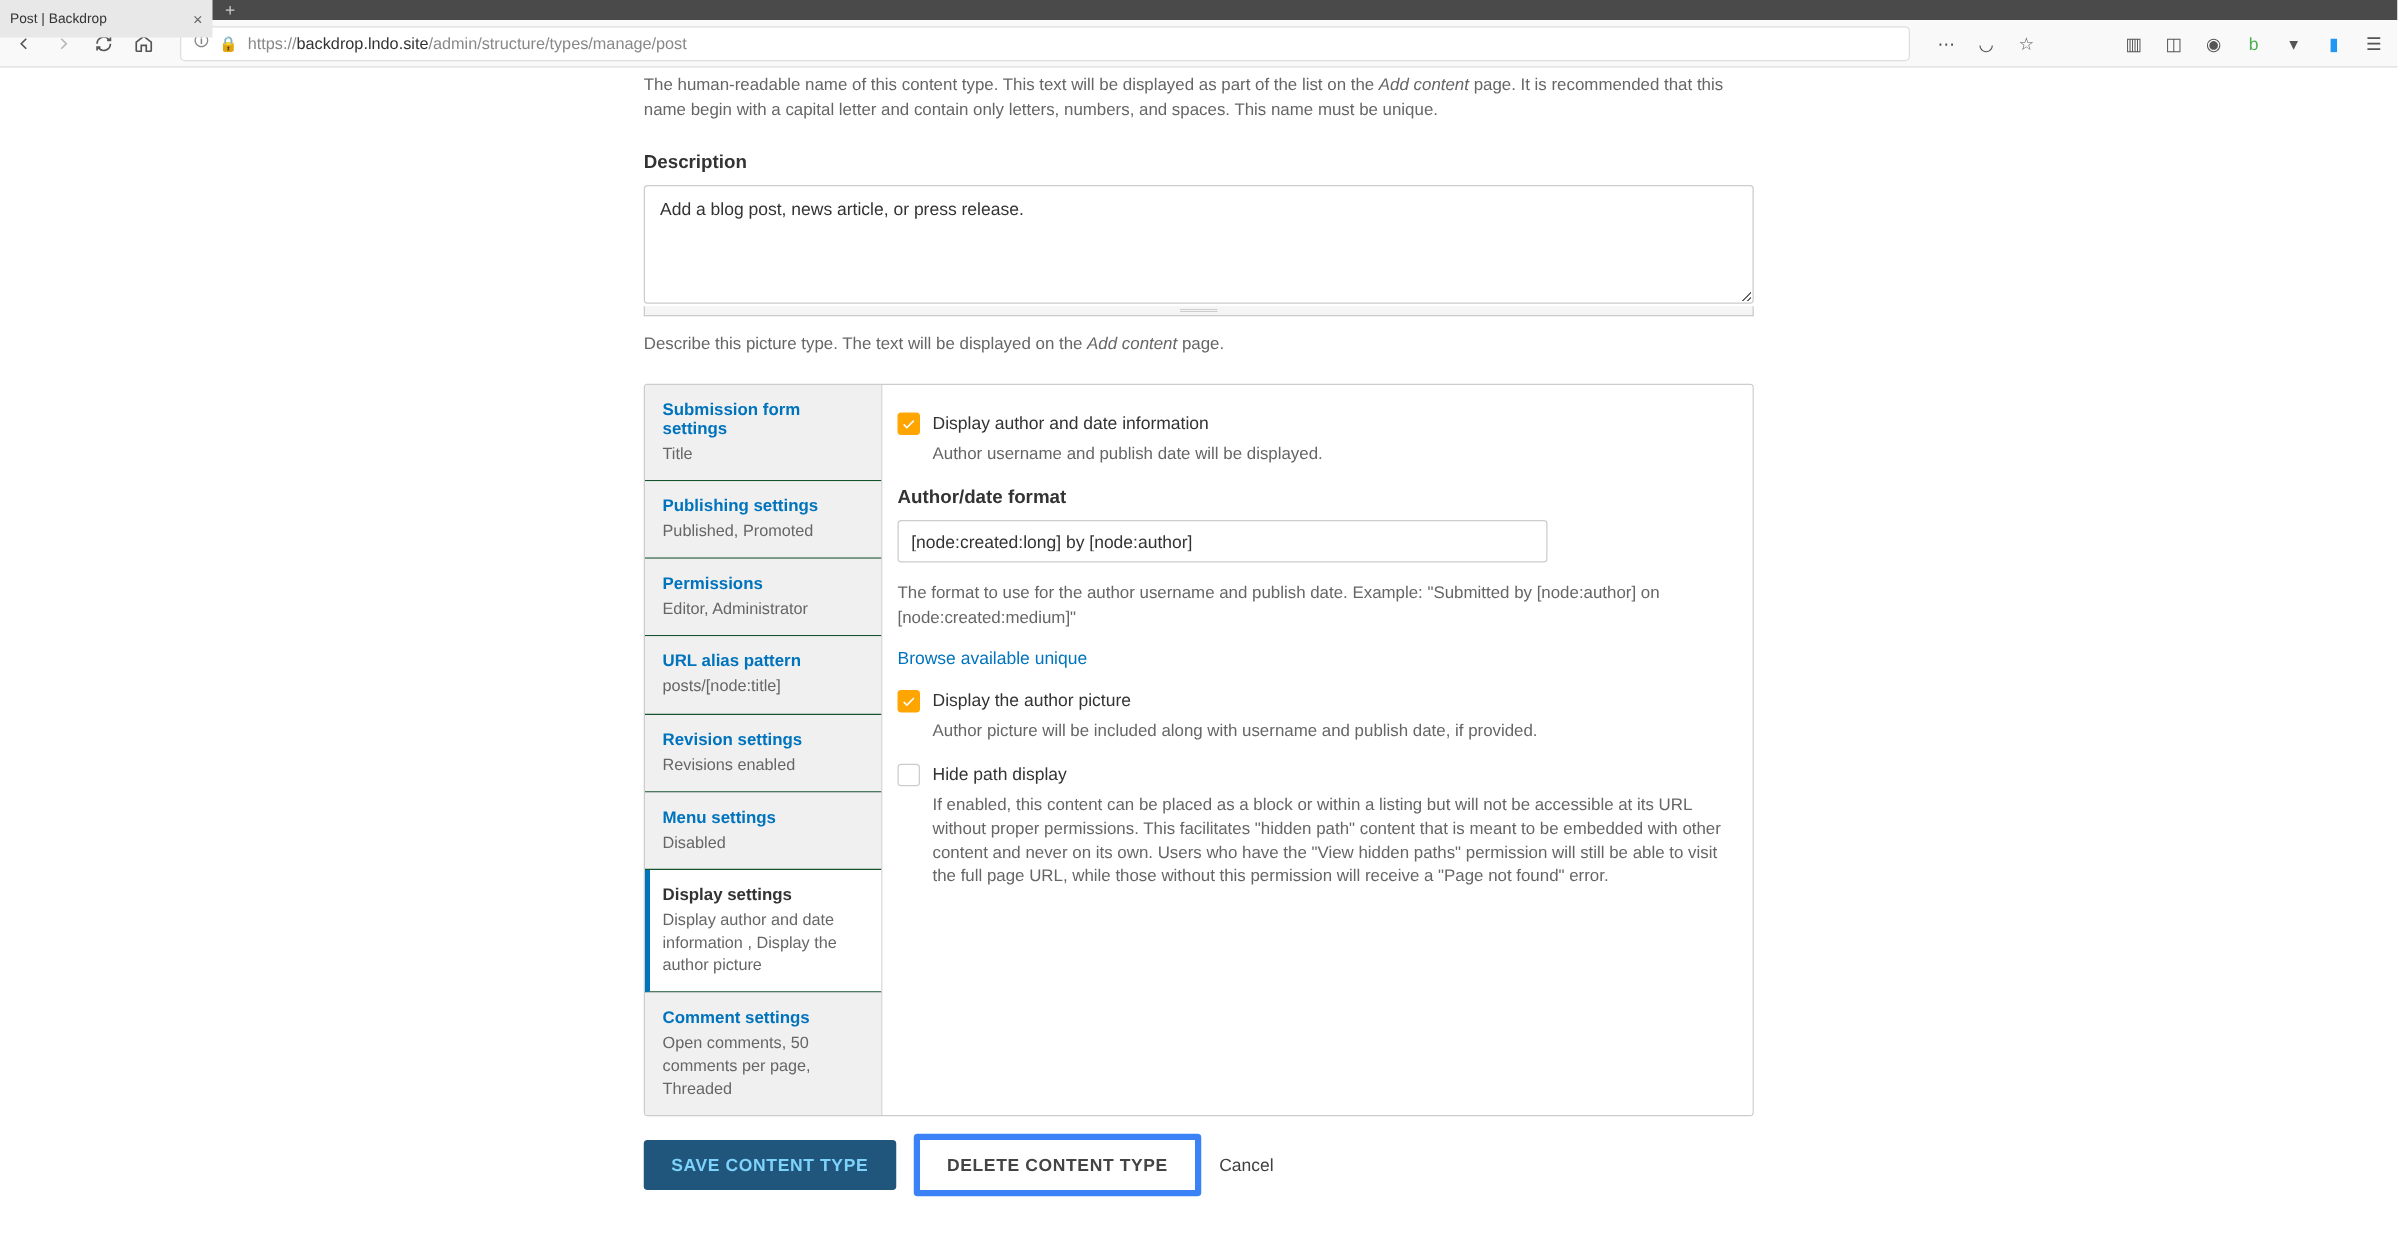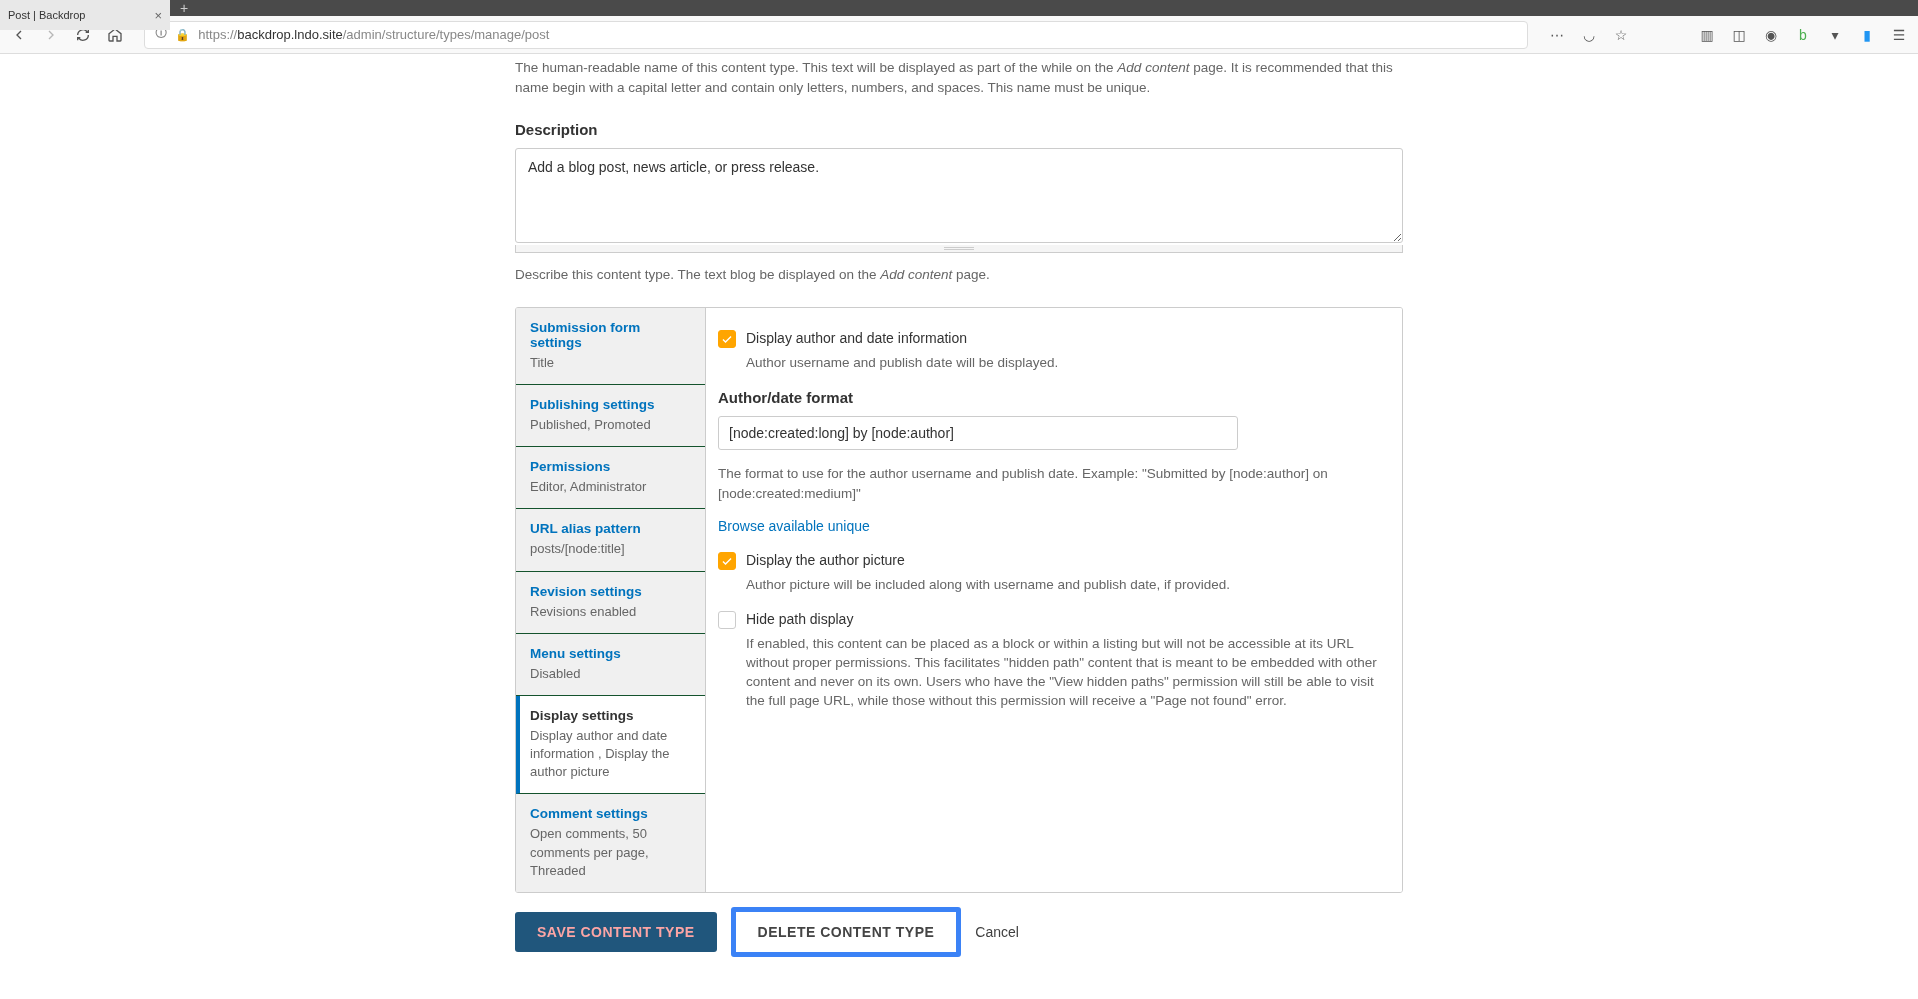--- a/index.html
+++ b/index.html
@@ -58,21 +58,21 @@
     .checkbox-label { font-size: 14px; color: #333; padding-top: 0; }
     .checkbox-help { color: #666; font-size: 13.5px; margin-left: 28px; margin-bottom: 16px; line-height: 1.4; }
     
     .text-input { width: 520px; border: 1px solid #ccc; border-radius: 3px; padding: 8px 10px; font-size: 14px; color: #333; font-family: inherit; }
     
     .token-link { color: #0073bd; font-size: 14px; margin: 10px 0 18px; display: inline-block; }
     
     
     .actions { display: flex; gap: 14px; align-items: center; margin-top: 14px; }
     .btn { padding: 12px 22px; font-size: 14px; font-weight: bold; border-radius: 3px; cursor: pointer; text-transform: uppercase; letter-spacing: 0.5px; }
-    .btn-primary { background: #20567c; color: #fca5a5; border: none; }
+    .btn-primary { background: #20567c; color: #7dd3fc; border: none; }
     .btn-secondary { background: #fff; color: #444; border: 5px solid #3b82f6; }
     .btn-link { color: #404040; font-size: 14px; cursor: pointer; }
   </style>
 </head>
 <body>
 
 <div class="browser-chrome">
   <div class="tab">
     <span>Post | Backdrop</span>
     <span class="tab-close">×</span>
@@ -121,28 +121,28 @@
     <div class="toolbar-icon green">b</div>
     <div class="toolbar-icon">▾</div>
     <div class="toolbar-icon blue">▮</div>
     <div class="toolbar-icon">☰</div>
   </div>
 </div>
 
 <div class="content">
   
   <div class="help-text">
-    <span>The human-readable name of this content type. This text will be displayed as part of the while on the </span><em>Add content</em><span> page. It is recommended that this name begin with a capital letter and contain only letters, numbers, and spaces. This name must be unique.</span>
+    <span>The human-readable name of this content type. This text will be displayed as part of the list on the </span><em>Add content</em><span> page. It is recommended that this name begin with a capital letter and contain only letters, numbers, and spaces. This name must be unique.</span>
   </div>
   
   <div class="field-label">Description</div>
   <textarea class="description-textarea" style="">Add a blog post, news article, or press release.</textarea>
   <div class="resize-handle"></div>
   <div class="help-text">
-    <span>Describe this content type. The text blog be displayed on the </span><em>Add content</em><span> page.</span>
+    <span>Describe this picture type. The text will be displayed on the </span><em>Add content</em><span> page.</span>
   </div>
   
   <div class="settings-panel">
     <div class="vertical-tabs">
       <div class="vtab">
         <div class="vtab-title">Submission form settings</div>
         <div class="vtab-summary">Title</div>
       </div>
       <div class="vtab">
         <div class="vtab-title">Publishing settings</div>

